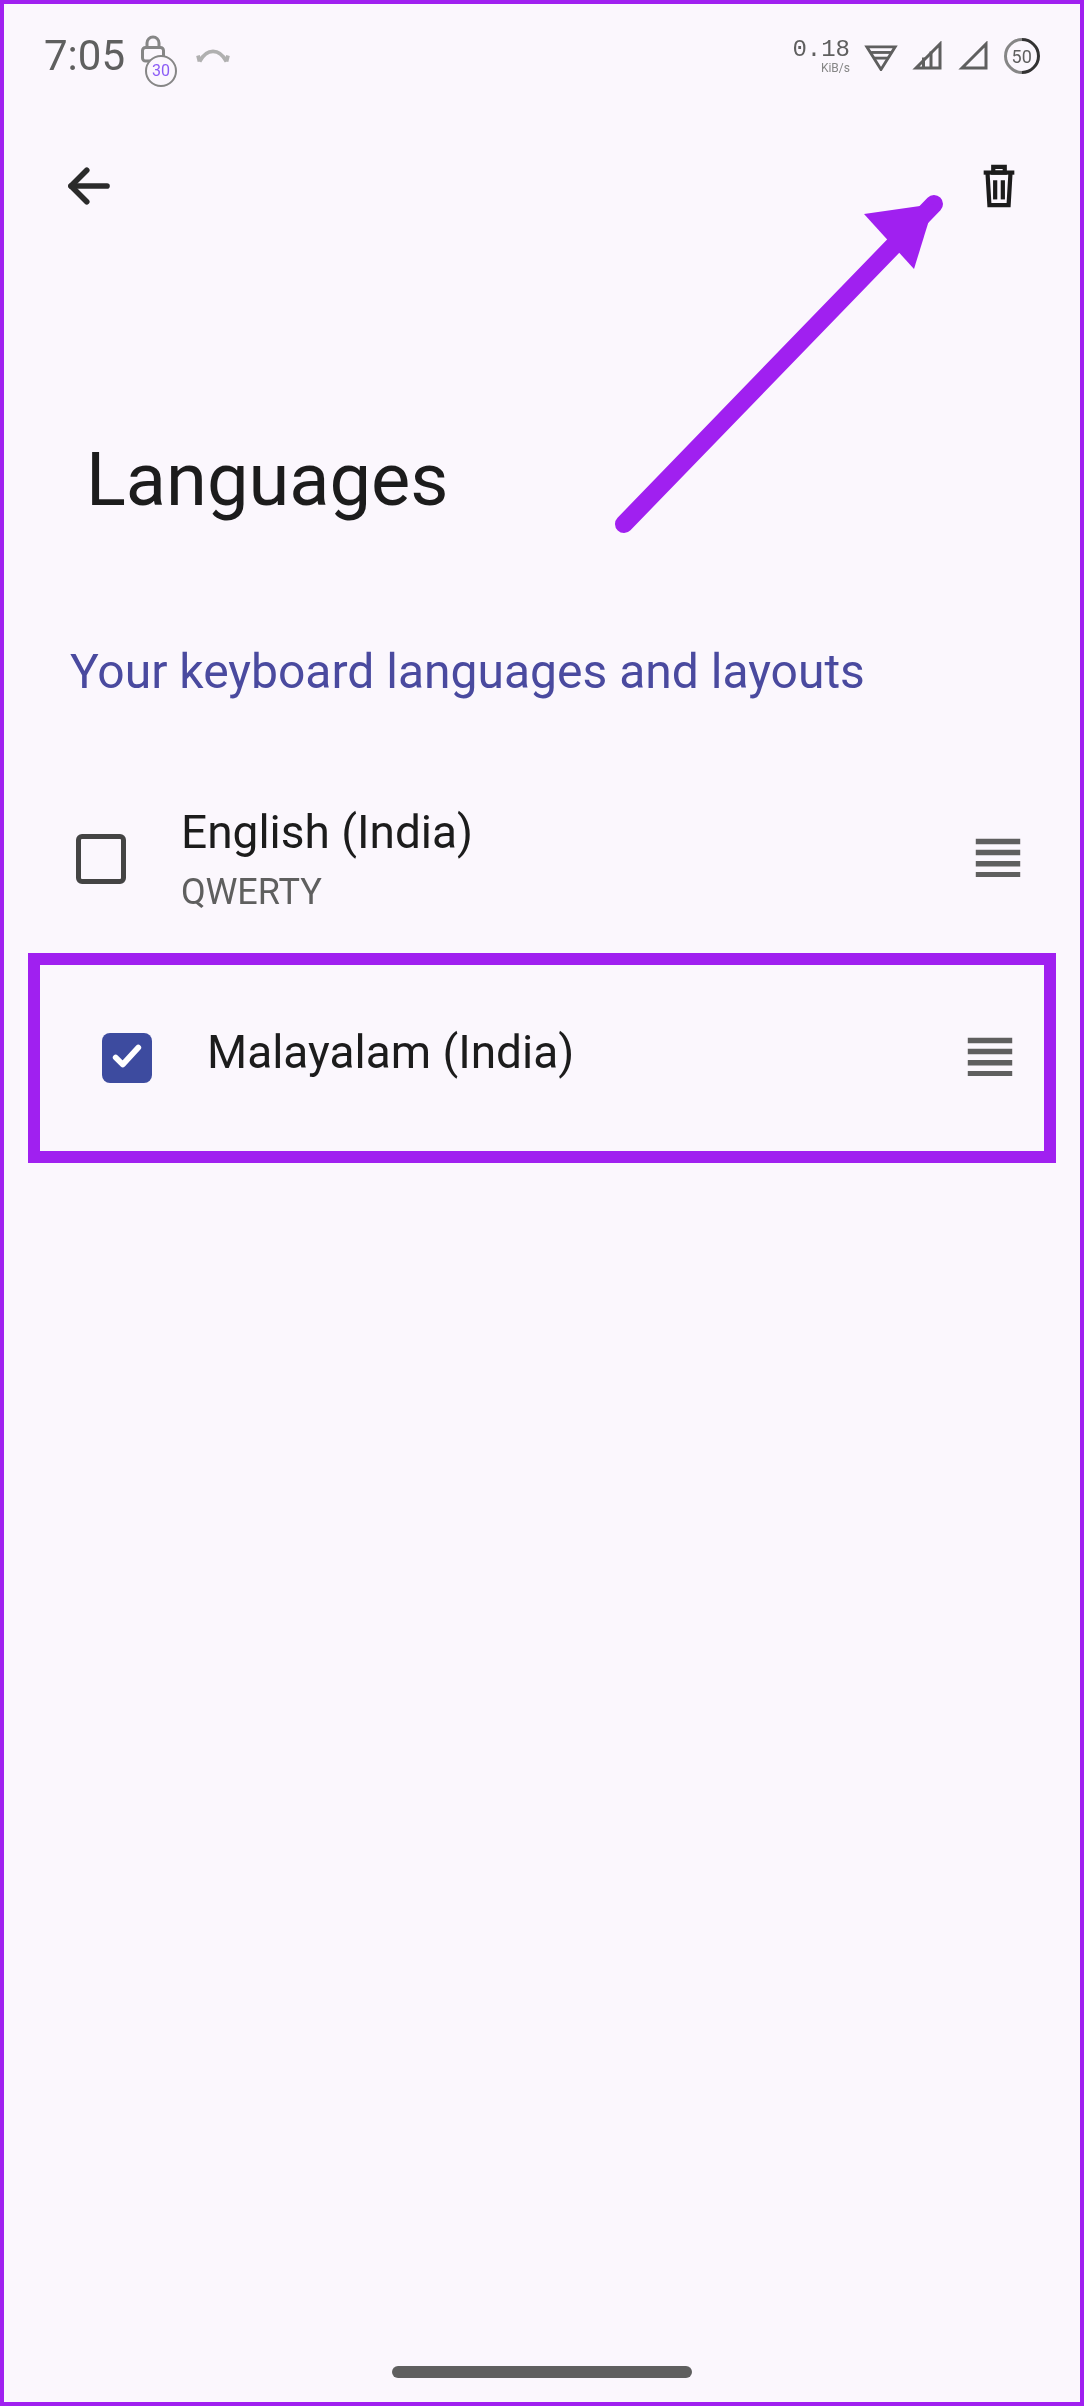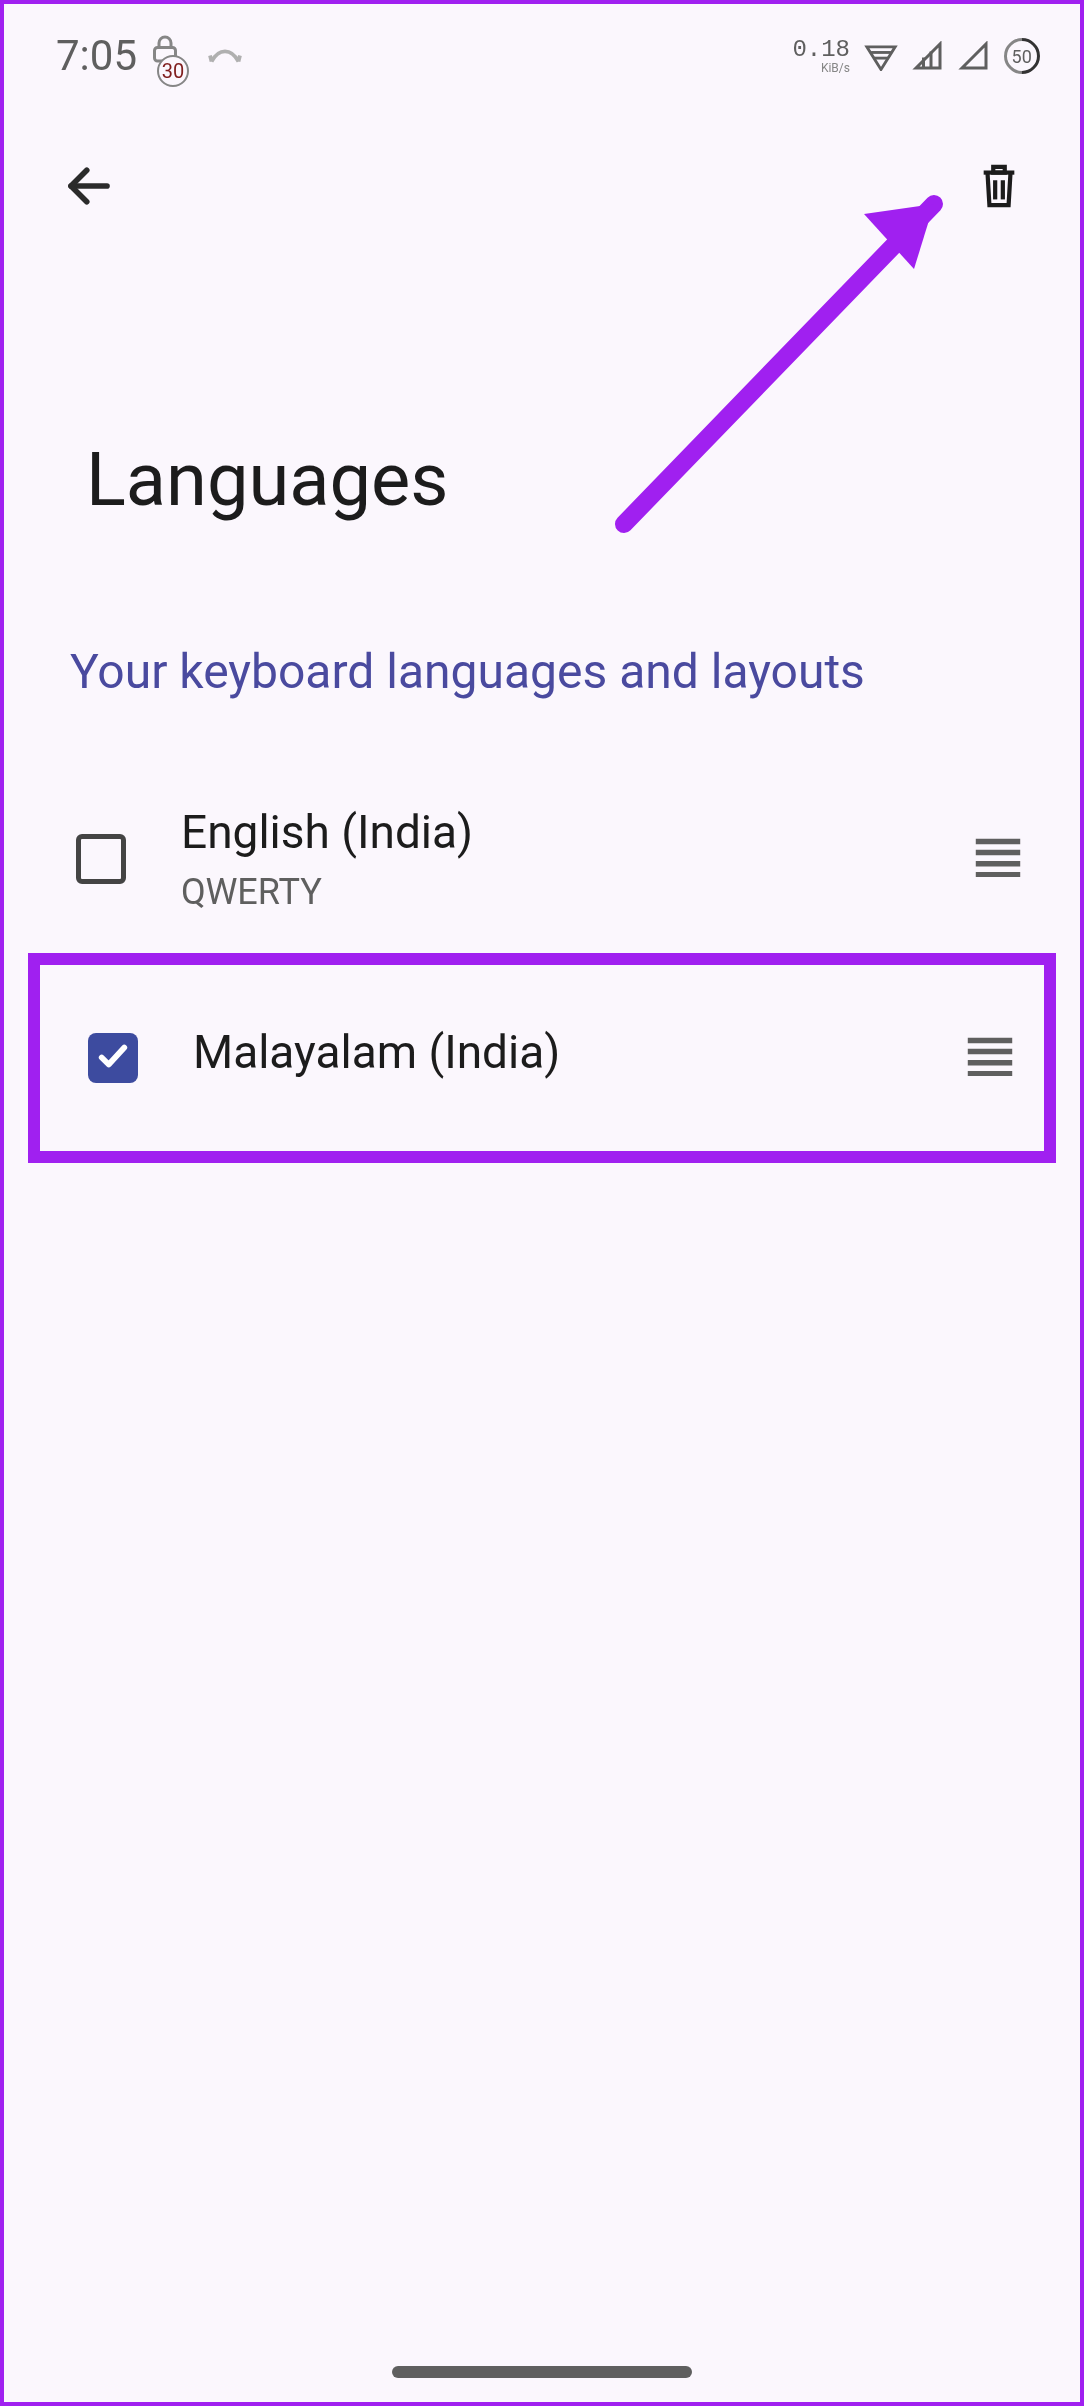--- a/index.html
+++ b/index.html
@@ -23,42 +23,41 @@
   }
   .statusbar-left {
     display: flex;
     align-items: center;
     gap: 10px;
   }
   .time {
     font-size: 42px;
     font-weight: 400;
     color: #5f5f5f;
-    margin-left: 12px;
   }
   .lock-badge {
     position: relative;
     width: 50px;
     height: 50px;
   }
   .lock-icon svg { width: 36px; height: 36px; }
   .badge-num {
     position: absolute;
     bottom: -6px;
     left: 10px;
     background: #fbf7fd;
     border: 2px solid #868686;
     border-radius: 50%;
     width: 32px;
     height: 32px;
-    font-size: 20px;
+    font-size: 16px;
     display: flex;
     align-items: center;
     justify-content: center;
-    color: #7f1d1d;
+    color: #8b5cf6;
   }
   .missed svg { width: 36px; height: 28px; }
   .statusbar-right {
     display: flex;
     align-items: center;
     gap: 14px;
   }
   .net-speed {
     text-align: right;
     line-height: 1;
@@ -144,21 +143,21 @@
   }
   .drag-handle svg { width:56px; height:40px; color:#5f5f5f; }
 
   
   .highlight-box {
     border: 12px solid #a020f0;
     margin: 0 24px;
     padding: 0;
   }
   .highlight-box .lang-row {
-    padding: 60px 26px 60px 48px;
+    padding: 60px 26px 60px 62px;
   }
 
   
   .arrow {
     position:absolute;
     top: 170px;
     left: 600px;
     width: 360px;
     height: 370px;
     pointer-events:none;

